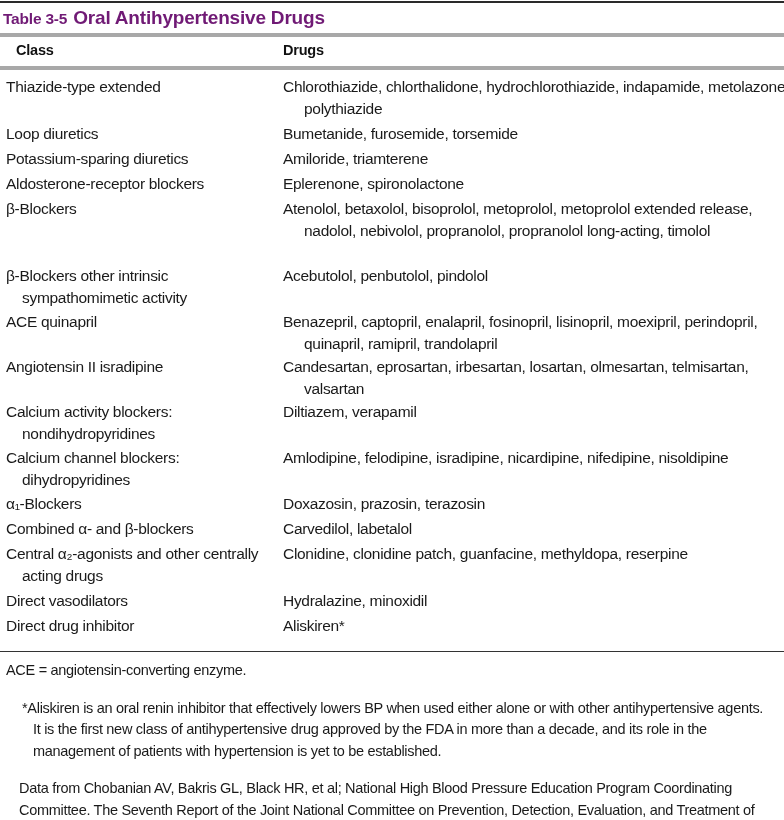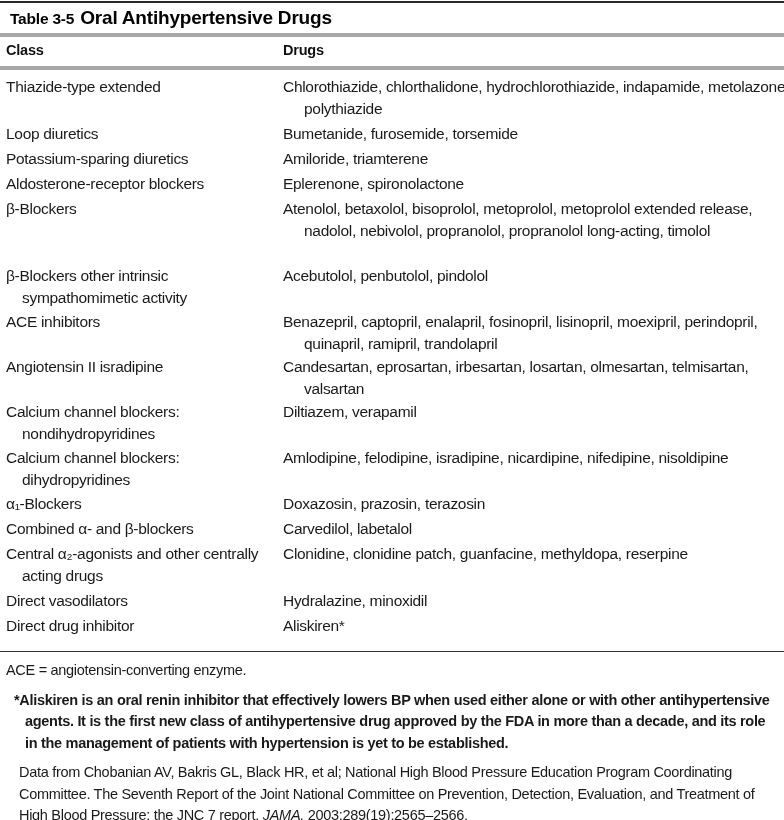--- a/index.html
+++ b/index.html
@@ -5,38 +5,38 @@
   html, body { margin: 0; padding: 0; background: #ffffff; }
   body {
     width: 784px; height: 820px; position: relative; overflow: hidden;
     font-family: "Liberation Sans", "DejaVu Sans", sans-serif;
     color: #1a1a1a;
   }
   .rule-top { position: absolute; left: 0; top: 1px; width: 784px; height: 2px; background: #2a2a2a; }
   .rule-gray { position: absolute; left: 0; width: 784px; height: 4px; background: #a8a8a8; }
   .rule-bottom { position: absolute; left: 0; top: 651px; width: 784px; height: 1px; background: #333333; }
   .title {
-    position: absolute; left: 10px; top: 7px; white-space: nowrap;
-    font-weight: bold; color: #000000;
+    position: absolute; left: 3px; top: 7px; white-space: nowrap;
+    font-weight: bold; color: #701a75;
   }
   .title .label { font-size: 15.5px; letter-spacing: -0.2px; }
   .title .name { font-size: 19px; margin-left: 6px; letter-spacing: -0.2px; }
   .head {
     position: absolute; top: 42px; font-weight: bold; font-size: 14.5px; color: #111;
     letter-spacing: -0.2px;
   }
-  .head.class { left: 6px; }
+  .head.class { left: 16px; }
   .head.drugs { left: 283px; }
   .rows { position: absolute; left: 0; top: 76px; width: 784px; }
   .row { position: absolute; left: 0; width: 784px; font-size: 15.5px; line-height: 22px; letter-spacing: -0.3px; }
   .cell-class { position: absolute; left: 6px; width: 265px; padding-left: 16px; text-indent: -16px; }
   .cell-drugs { position: absolute; left: 283px; width: 500px; padding-left: 21px; text-indent: -21px; }
   .notes { position: absolute; left: 6px; top: 660px; width: 775px; font-size: 14.5px; line-height: 21.5px; letter-spacing: -0.3px; }
   .note-abbrev { margin: 0; }
-  .note-star { margin: 8px; padding-left: 11px; text-indent: -11px; font-weight: bold; }
+  .note-star { margin: 16px; padding-left: 11px; text-indent: -11px; }
   .note-source { margin: 13px; margin-top: 8px; }
 </style>
 </head>
 <body>
 
 <div class="rule-top"></div>
 
 <div class="title">
   <span class="label">Table 3-5</span><span class="name">Oral Antihypertensive Drugs</span>
 </div>
@@ -67,29 +67,29 @@
   </div>
   <div class="row" style="top:122px;">
     <div class="cell-class">β-Blockers</div>
     <div class="cell-drugs">Atenolol, betaxolol, bisoprolol, metoprolol, metoprolol extended release, nadolol, nebivolol, propranolol, propranolol long-acting, timolol</div>
   </div>
   <div class="row" style="top:189px;">
     <div class="cell-class">β-Blockers other intrinsic sympathomimetic activity</div>
     <div class="cell-drugs">Acebutolol, penbutolol, pindolol</div>
   </div>
   <div class="row" style="top:235px;">
-    <div class="cell-class">ACE inhibitors</div>
+    <div class="cell-class">ACE quinapril</div>
     <div class="cell-drugs">Benazepril, captopril, enalapril, fosinopril, lisinopril, moexipril, perindopril, quinapril, ramipril, trandolapril</div>
   </div>
   <div class="row" style="top:280px;">
     <div class="cell-class">Angiotensin II isradipine</div>
     <div class="cell-drugs">Candesartan, eprosartan, irbesartan, losartan, olmesartan, telmisartan, valsartan</div>
   </div>
   <div class="row" style="top:325px;">
-    <div class="cell-class">Calcium channel blockers: nondihydropyridines</div>
+    <div class="cell-class">Calcium activity blockers: nondihydropyridines</div>
     <div class="cell-drugs">Diltiazem, verapamil</div>
   </div>
   <div class="row" style="top:371px;">
     <div class="cell-class">Calcium channel blockers: dihydropyridines</div>
     <div class="cell-drugs">Amlodipine, felodipine, isradipine, nicardipine, nifedipine, nisoldipine</div>
   </div>
   <div class="row" style="top:417px;">
     <div class="cell-class">α₁-Blockers</div>
     <div class="cell-drugs">Doxazosin, prazosin, terazosin</div>
   </div>

